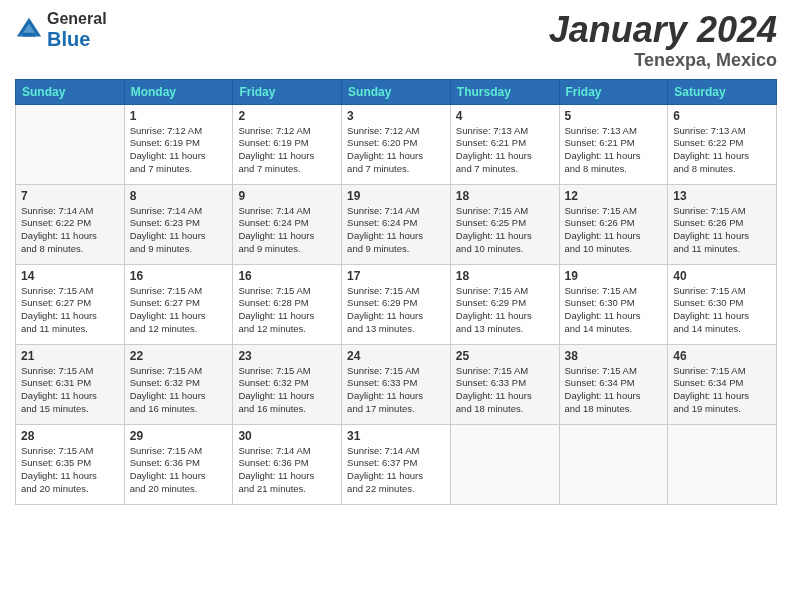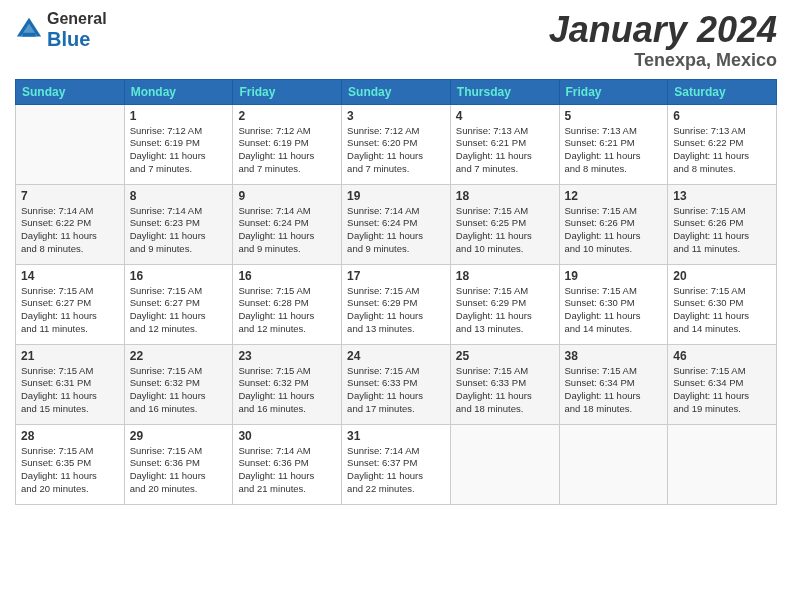--- a/index.html
+++ b/index.html
@@ -269,21 +269,21 @@
 and 13 minutes.</div>
           </td>
           <td>
             <span class="day-num">19</span>
             <div class="day-info" style="white-space: pre-line;">Sunrise: 7:15 AM
 Sunset: 6:30 PM
 Daylight: 11 hours
 and 14 minutes.</div>
           </td>
           <td>
-            <span class="day-num">20</span>
+            <span class="day-num">40</span>
             <div class="day-info" style="white-space: pre-line;">Sunrise: 7:15 AM
 Sunset: 6:30 PM
 Daylight: 11 hours
 and 14 minutes.</div>
           </td>
         </tr>
         <tr>
           <td>
             <span class="day-num">21</span>
             <div class="day-info" style="white-space: pre-line;">Sunrise: 7:15 AM

